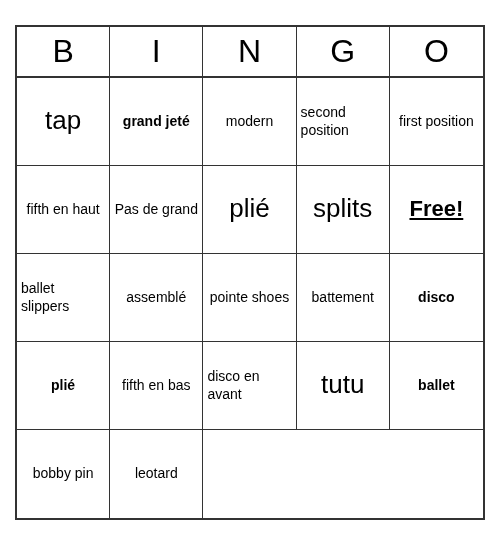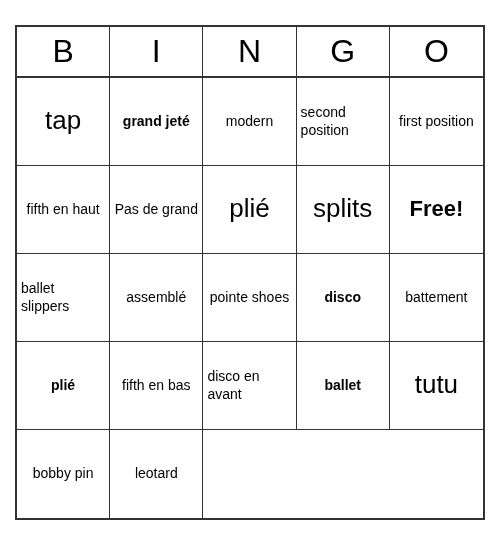--- a/index.html
+++ b/index.html
@@ -73,20 +73,21 @@
     }
 
     .bingo-cell.medium-text {
       font-size: 14px;
       font-weight: bold;
     }
 
     .bingo-cell.free-cell {
       font-size: 22px;
       font-weight: bold;
+      text-decoration: underline;
     }
   </style>
 </head>
 <body>
 
 <div class="bingo-card">
   <div class="bingo-header">
   <div class="bingo-header-cell">B</div>
       <div class="bingo-header-cell">I</div>
       <div class="bingo-header-cell">N</div>
@@ -100,23 +101,23 @@
       <div class="bingo-cell">second position</div>
       <div class="bingo-cell">first position</div>
       <div class="bingo-cell">fifth en haut</div>
       <div class="bingo-cell">Pas de grand</div>
       <div class="bingo-cell large-text">plié</div>
       <div class="bingo-cell large-text">splits</div>
       <div class="bingo-cell free-cell">Free!</div>
       <div class="bingo-cell">ballet slippers</div>
       <div class="bingo-cell">assemblé</div>
       <div class="bingo-cell">pointe shoes</div>
+      <div class="bingo-cell">battement</div>
       <div class="bingo-cell medium-text">disco</div>
-      <div class="bingo-cell">battement</div>
       <div class="bingo-cell medium-text">plié</div>
       <div class="bingo-cell">fifth en bas</div>
       <div class="bingo-cell">disco en avant</div>
+      <div class="bingo-cell large-text">tutu</div>
       <div class="bingo-cell medium-text">ballet</div>
-      <div class="bingo-cell large-text">tutu</div>
       <div class="bingo-cell">bobby pin</div>
       <div class="bingo-cell">leotard</div>
     </div>
 </div>
 
 </body></html>

